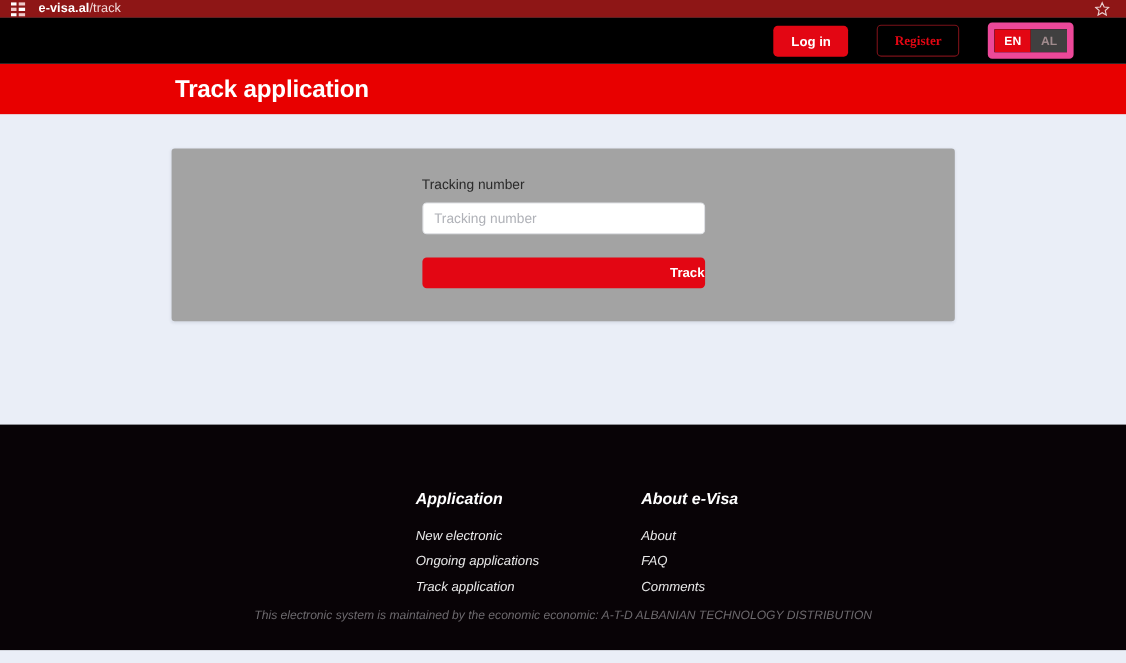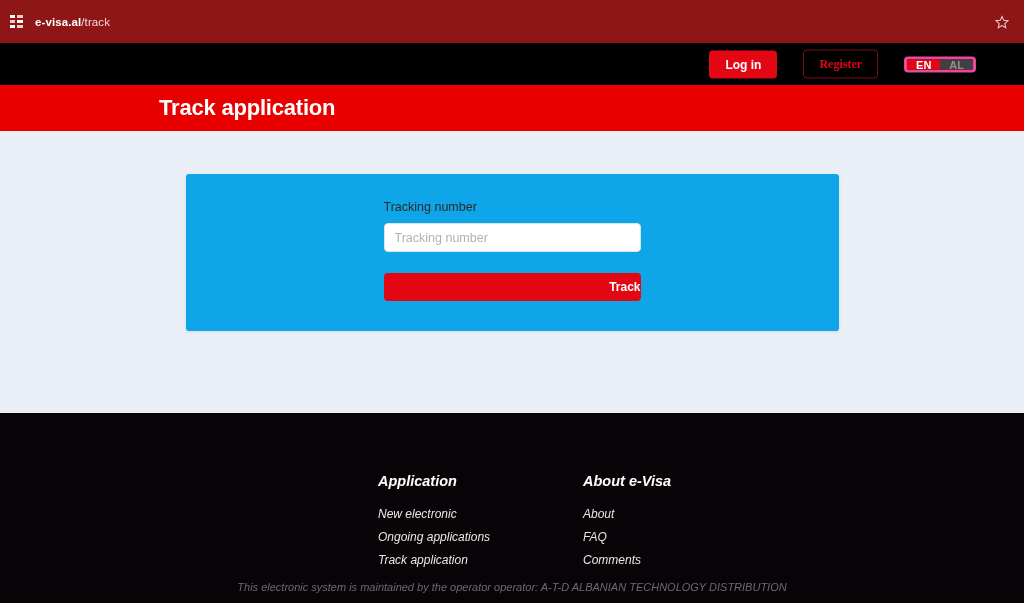--- a/index.html
+++ b/index.html
@@ -6,21 +6,21 @@
   html, body {
     width: 1024px; height: 603px;
     font-family: "Liberation Sans", sans-serif;
     background: #eaeef7;
     overflow: hidden;
   }
   .page { position: relative; width: 1024px; height: 603px; }
 
   
   .browser-bar {
-    height: 43px; width: 100%;
+    height: 16px; width: 100%;
     background: linear-gradient(180deg, #8e1616 0%, #8e1616 100%);
     background-color: #8d1818;
     display: flex; align-items: center;
     padding: 0 10px;
     position: relative;
   }
   .tab-favicon {
     width: 13px; height: 13px;
     margin-right: 12px;
     display: block;
@@ -101,22 +101,22 @@
   }
   .btn-register {
     background: transparent; color: #e30613;
     font-size: 12px; font-weight: bold;
     border: 1px solid #7a1118; border-radius: 4px;
     padding: 6px 15px; cursor: pointer;
     font-family: Liberation Serif, serif;
   }
   .lang-toggle {
     display: flex; align-items: stretch;
-    border: 3px solid #ec4899; border-radius: 4px;
-    overflow: hidden; height: 16px;
+    border: 6px solid #ec4899; border-radius: 4px;
+    overflow: hidden; height: 33px;
   }
   .lang-opt {
     font-size: 11px; font-weight: bold;
     padding: 0 9px; display: flex; align-items: center;
     cursor: pointer;
   }
   .lang-opt.active { background: #e30613; color: #ffffff; }
   .lang-opt.inactive { background: #404040; color: #a08b8d; }
 
   
@@ -130,22 +130,22 @@
     letter-spacing: -.2px;
   }
 
   
   .main {
     background: #eaeef7;
     height: 282px;
     padding-top: 31px;
   }
   .card {
-    width: 653px; margin: 12px auto;
-    background: #0ea5e9;
+    width: 712px; margin: 0 auto;
+    background: #a3a3a3;
     border-radius: 3px;
     box-shadow: 0 1px 3px rgba(30,40,70,.10);
     padding: 26px 0 30px;
   }
   .form-col { width: 257px; margin: 0 auto; }
   .field-label {
     font-size: 12.5px; color: #2a2a2a;
     display: block; margin-bottom: 9px;
   }
   .tracking-input {
@@ -250,16 +250,16 @@
         <a class="footer-link">Ongoing applications</a>
         <a class="footer-link">Track application</a>
       </div>
       <div class="footer-col">
         <h3>About e-Visa</h3>
         <a class="footer-link">About</a>
         <a class="footer-link">FAQ</a>
         <a class="footer-link">Comments</a>
       </div>
     </div>
-    <div class="footer-note">This electronic system is maintained by the operator operator: A-T-D ALBANIAN TECHNOLOGY DISTRIBUTION</div>
+    <div class="footer-note">This electronic system is maintained by the economic economic: A-T-D ALBANIAN TECHNOLOGY DISTRIBUTION</div>
   </div>
 
 </div>
 
 </body></html>

